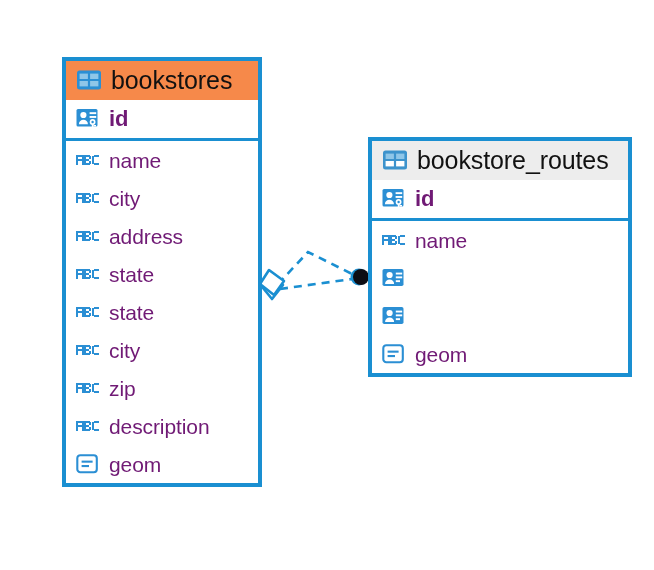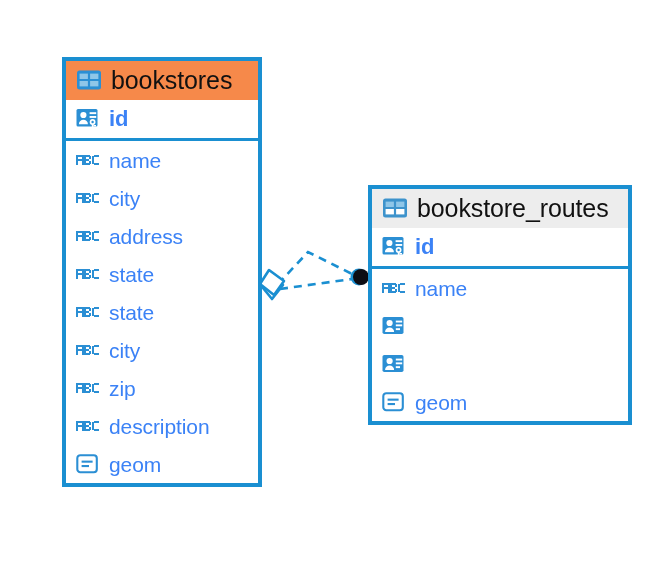--- a/index.html
+++ b/index.html
@@ -55,21 +55,21 @@
   .col-row {
     display: flex;
     align-items: center;
     gap: 9px;
     padding: 3px 10px 3px 10px;
     box-sizing: border-box;
     min-height: 38px;
   }
   .col-name {
     font-size: 21px;
-    color: #3b82f6;
+    color: #701a75;
     line-height: 1.1;
     white-space: nowrap;
     letter-spacing: -0.1px;
   }
   .col-name.pk {
     font-weight: bold;
     font-size: 22px;
   }
 
   .icon {
@@ -340,21 +340,21 @@
             <rect x="1.3" y="2.2" width="19.5" height="17" rx="3" fill="#ffffff" stroke="#2b8fd4" stroke-width="2.1"></rect>
             <rect x="5.6" y="7.6" width="11" height="2.1" fill="#2b8fd4"></rect>
             <rect x="5.6" y="12" width="7.4" height="2.1" fill="#2b8fd4"></rect>
           </svg>
         </span>
         <span class="col-name">geom</span>
       </div>
     </div>
   </div>
 
-  <div class="entity" style="left:368px; top:137px; width:264px;margin-top:48px;">
+  <div class="entity" style="left:368px; top:137px; width:264px;">
 
     <div class="entity-header accent-gray">
       <span class="icon">
         <svg width="26" height="22" viewBox="0 0 26 22">
           <rect x="1" y="1.5" width="24" height="19" rx="2.5" fill="#3d93cc"></rect>
           <rect x="3.6" y="4.6" width="8.3" height="5.4" fill="#8fc6e8"></rect>
           <rect x="14.1" y="4.6" width="8.3" height="5.4" fill="#8fc6e8"></rect>
           <rect x="3.6" y="12" width="8.3" height="5.4" fill="#ffffff"></rect>
           <rect x="14.1" y="12" width="8.3" height="5.4" fill="#ffffff"></rect>
         </svg>

